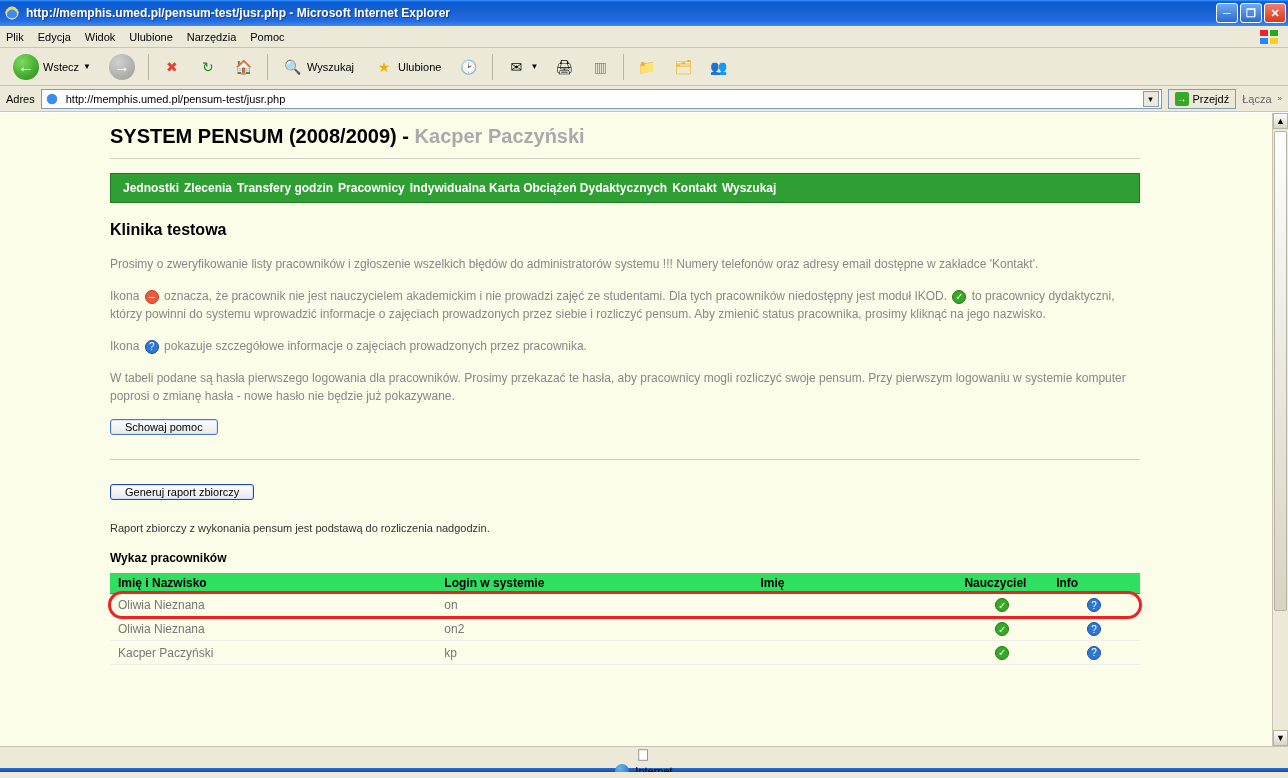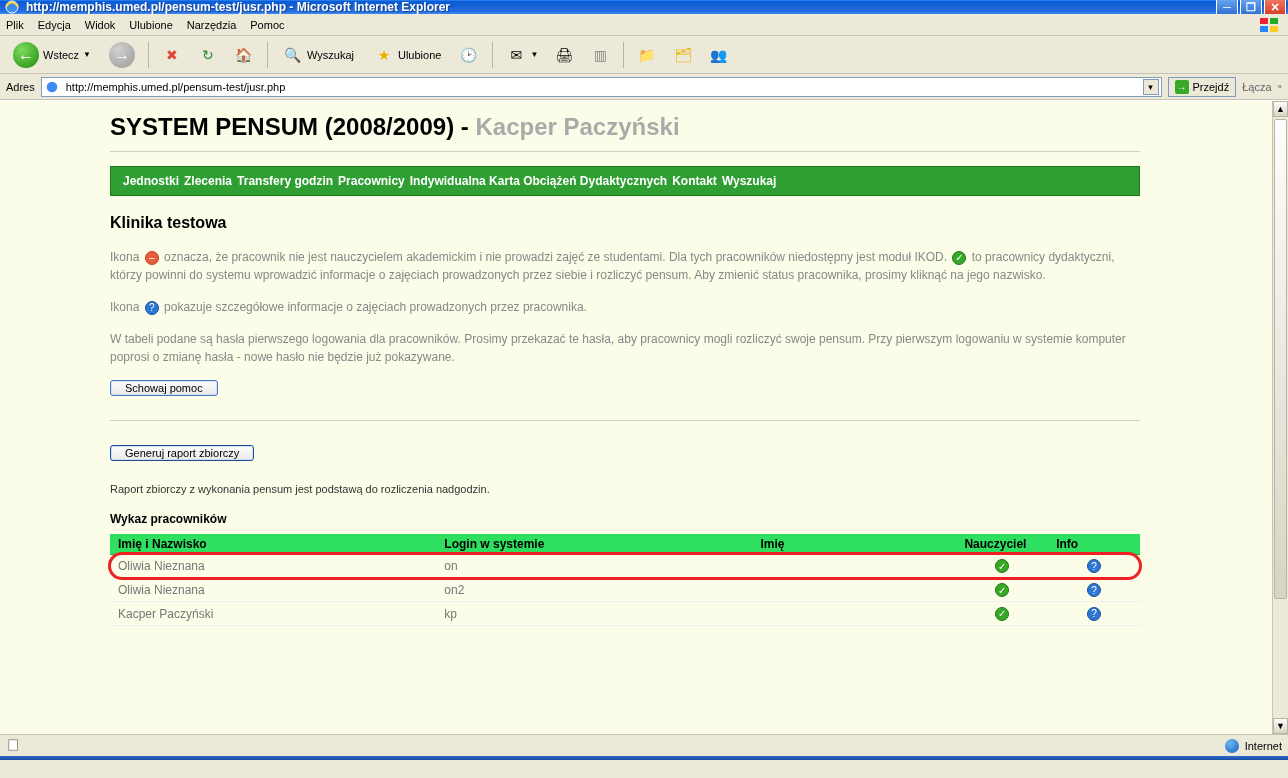--- a/index.html
+++ b/index.html
@@ -5,21 +5,21 @@
   * { box-sizing: border-box; }
   body {
     margin: 0;
     font-family: Tahoma, Arial, sans-serif;
     font-size: 11px;
     background: #ece9d8;
     color: #000;
   }
   
   .titlebar {
-    height: 14px;
+    height: 26px;
     background: linear-gradient(to bottom, #3a95ff 0%, #0a5cd6 8%, #1560d0 40%, #256be2 80%, #3a8cf1 100%);
     display:flex; align-items:center; justify-content:space-between;
     padding: 0 2px 0 4px;
     color:#fff; font-weight:bold;
   }
   .titlebar-left { display:flex; align-items:center; gap:6px; font-size:12px;}
   .ie-glyph { width:16px; height:16px; display:inline-flex;align-items:center;justify-content:center;}
   .titlebar .title-text { text-shadow: 1px 1px 1px rgba(0,0,0,0.4);}
   .window-btns { display:flex; gap:2px;}
   .wbtn {
@@ -90,21 +90,21 @@
     min-height:100%;
     padding: 8px 0 0 0;
   }
   .content{
     width:1030px;
     margin:0 0 0 110px;
     background:#fbfde8;
     color:#444;
   }
   .sys-title{
-    font-size:24px; font-weight:bold; color:#000;
+    font-size:20px; font-weight:bold; color:#000;
     padding: 4px 0 10px 0;
     border-bottom:1px solid #d0d0c0;
   }
   .sys-title .who{ color:#aaa;}
   .navbar{
     margin-top:14px;
     background:#2f9e33;
     border:1px solid #1d7a21;
     height:30px;
     display:flex; align-items:center;
@@ -143,21 +143,21 @@
     background:#ece9d8; border-left:1px solid #c8c4b4;
     display:flex; flex-direction:column;
   }
   .sb-btn{height:16px;background:linear-gradient(#fdfdfd,#d8d4c4);border:1px solid #b8b4a4;display:flex;align-items:center;justify-content:center;font-size:9px;}
   .sb-track{flex:1;background:#ece9d8;position:relative;}
   .sb-thumb{position:absolute;left:1px;right:1px;top:2px;height:480px;background:linear-gradient(#fdfdfd,#d8d4c4);border:1px solid #b8b4a4;border-radius:2px;}
   
   .statusbar{
     height:22px; background:#ece9d8; border-top:1px solid #c8c4b4;
     display:flex;align-items:center;justify-content:space-between;
-    padding:0 6px; font-size:11px;
+    padding:0 6px; font-size:11px;flex-direction:column;
   }
   .status-right{display:flex;align-items:center;gap:6px;}
   .globe{width:14px;height:14px;border-radius:50%;background:radial-gradient(circle at 35% 30%,#6ab8f0,#1560c0);}
   
   .taskstrip{height:4px;background:linear-gradient(#2a6dd0,#1a4aa0);}
 </style>
 </head>
 <body>
 
 <div class="titlebar">
@@ -281,20 +281,21 @@
           <a>Zlecenia</a>
           <a>Transfery godzin</a>
           <a>Pracownicy</a>
           <a>Indywidualna Karta Obciążeń Dydaktycznych</a>
           <a>Kontakt</a>
           <a>Wyszukaj</a>
         </div>
 
         <h2 class="section">Klinika testowa</h2>
 
+        <div class="bodytext">Prosimy o zweryfikowanie listy pracowników i zgłoszenie wszelkich błędów do administratorów systemu !!! Numery telefonów oraz adresy email dostępne w zakładce 'Kontakt'.</div>
 
         <div class="bodytext">
           <span>Ikona </span>
           <span class="ic-inline ic-red">–</span>
           <span> oznacza, że pracownik nie jest nauczycielem akademickim i nie prowadzi zajęć ze studentami. Dla tych pracowników niedostępny jest moduł IKOD. </span>
           <span class="ic-inline ic-green">✓</span>
           <span> to pracownicy dydaktyczni, którzy powinni do systemu wprowadzić informacje o zajęciach prowadzonych przez siebie i rozliczyć pensum. Aby zmienić status pracownika, prosimy kliknąć na jego nazwisko.</span>
         </div>
 
         <div class="bodytext">

